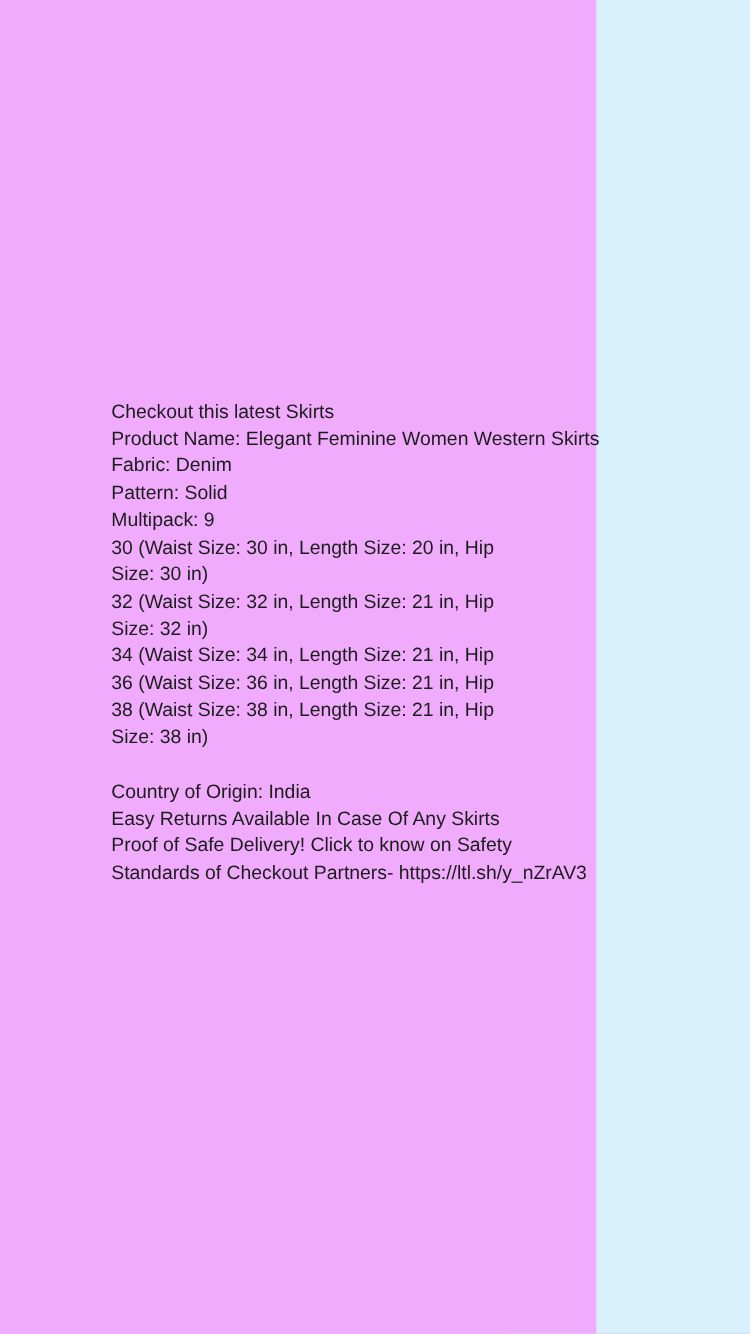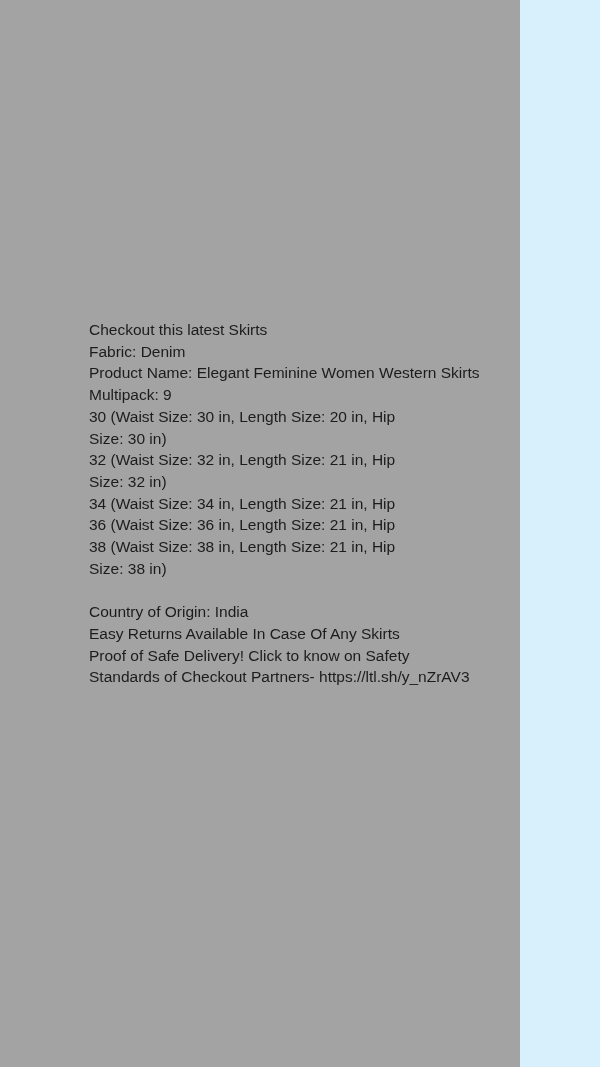--- a/index.html
+++ b/index.html
@@ -8,23 +8,23 @@
   }
   body {
     width: 600px;
     height: 1067px;
     background: #d8effc;
     font-family: "Liberation Sans", sans-serif;
     overflow: hidden;
   }
   .canvas {
     position: relative;
-    width: 520px;
+    width: 477px;
     height: 1067px;
-    background: #a3a3a3;
+    background: #f0abfc;
   }
   .text-block {
     position: absolute;
     left: 89px;
     top: 319px;
     width: 460px;
     font-size: 15.5px;
     line-height: 21.7px;
     color: #1c1c1c;
   }
@@ -37,22 +37,23 @@
     text-decoration: none;
     cursor: pointer;
   }
 </style>
 </head>
 <body>
 
 <div class="canvas">
   <div class="text-block">
     <div class="line">Checkout this latest Skirts</div>
+    <div class="line">Product Name: Elegant Feminine Women Western Skirts</div>
     <div class="line">Fabric: Denim</div>
-    <div class="line">Product Name: Elegant Feminine Women Western Skirts</div>
+    <div class="line">Pattern: Solid</div>
     <div class="line">Multipack: 9</div>
     <div class="line">30 (Waist Size: 30 in, Length Size: 20 in, Hip</div>
     <div class="line">Size: 30 in)</div>
     <div class="line">32 (Waist Size: 32 in, Length Size: 21 in, Hip</div>
     <div class="line">Size: 32 in)</div>
     <div class="line">34 (Waist Size: 34 in, Length Size: 21 in, Hip</div>
     <div class="line">36 (Waist Size: 36 in, Length Size: 21 in, Hip</div>
     <div class="line">38 (Waist Size: 38 in, Length Size: 21 in, Hip</div>
     <div class="line">Size: 38 in)</div>
     <div class="line"></div>

